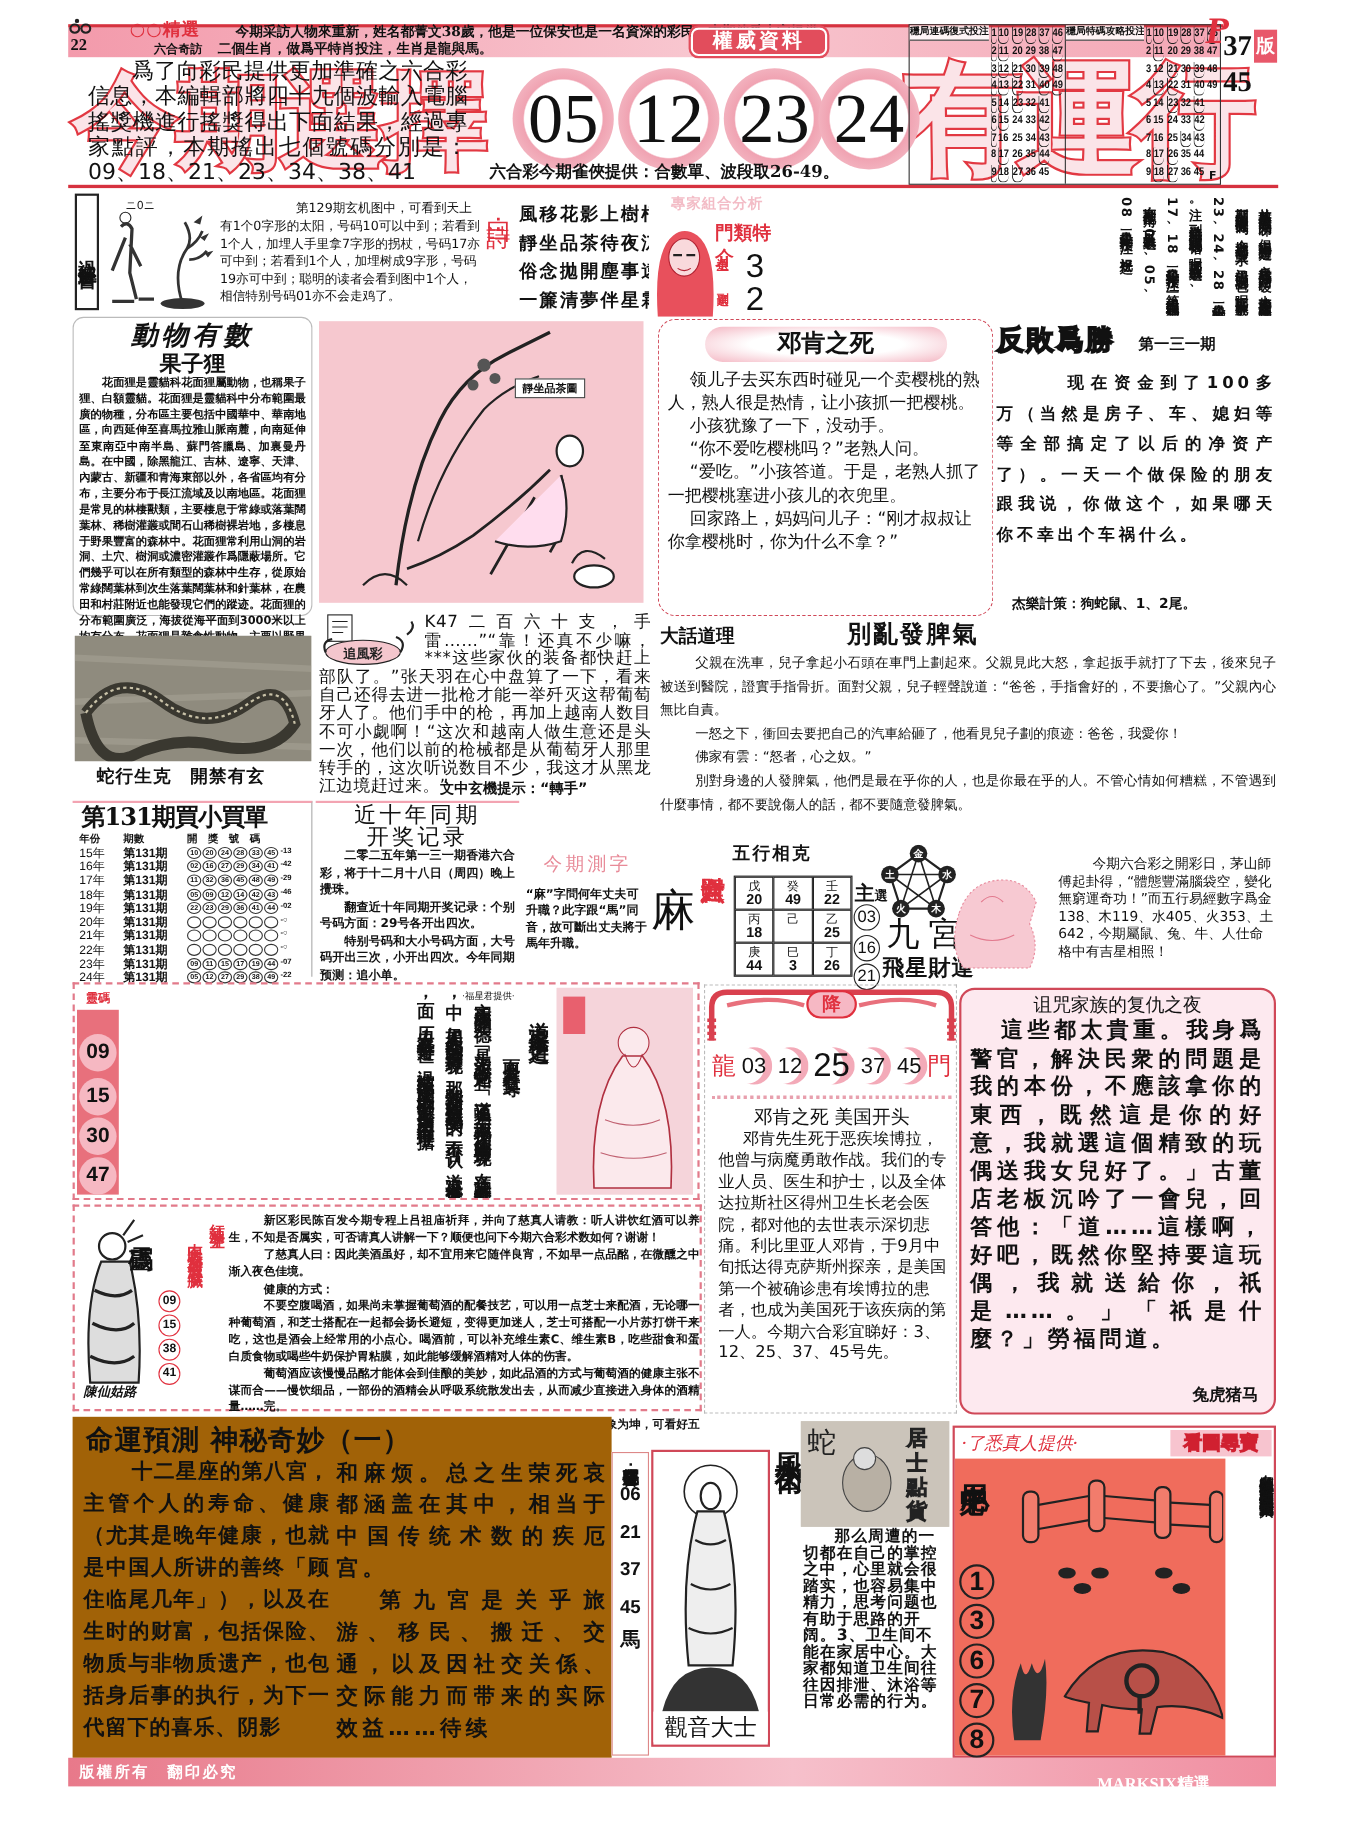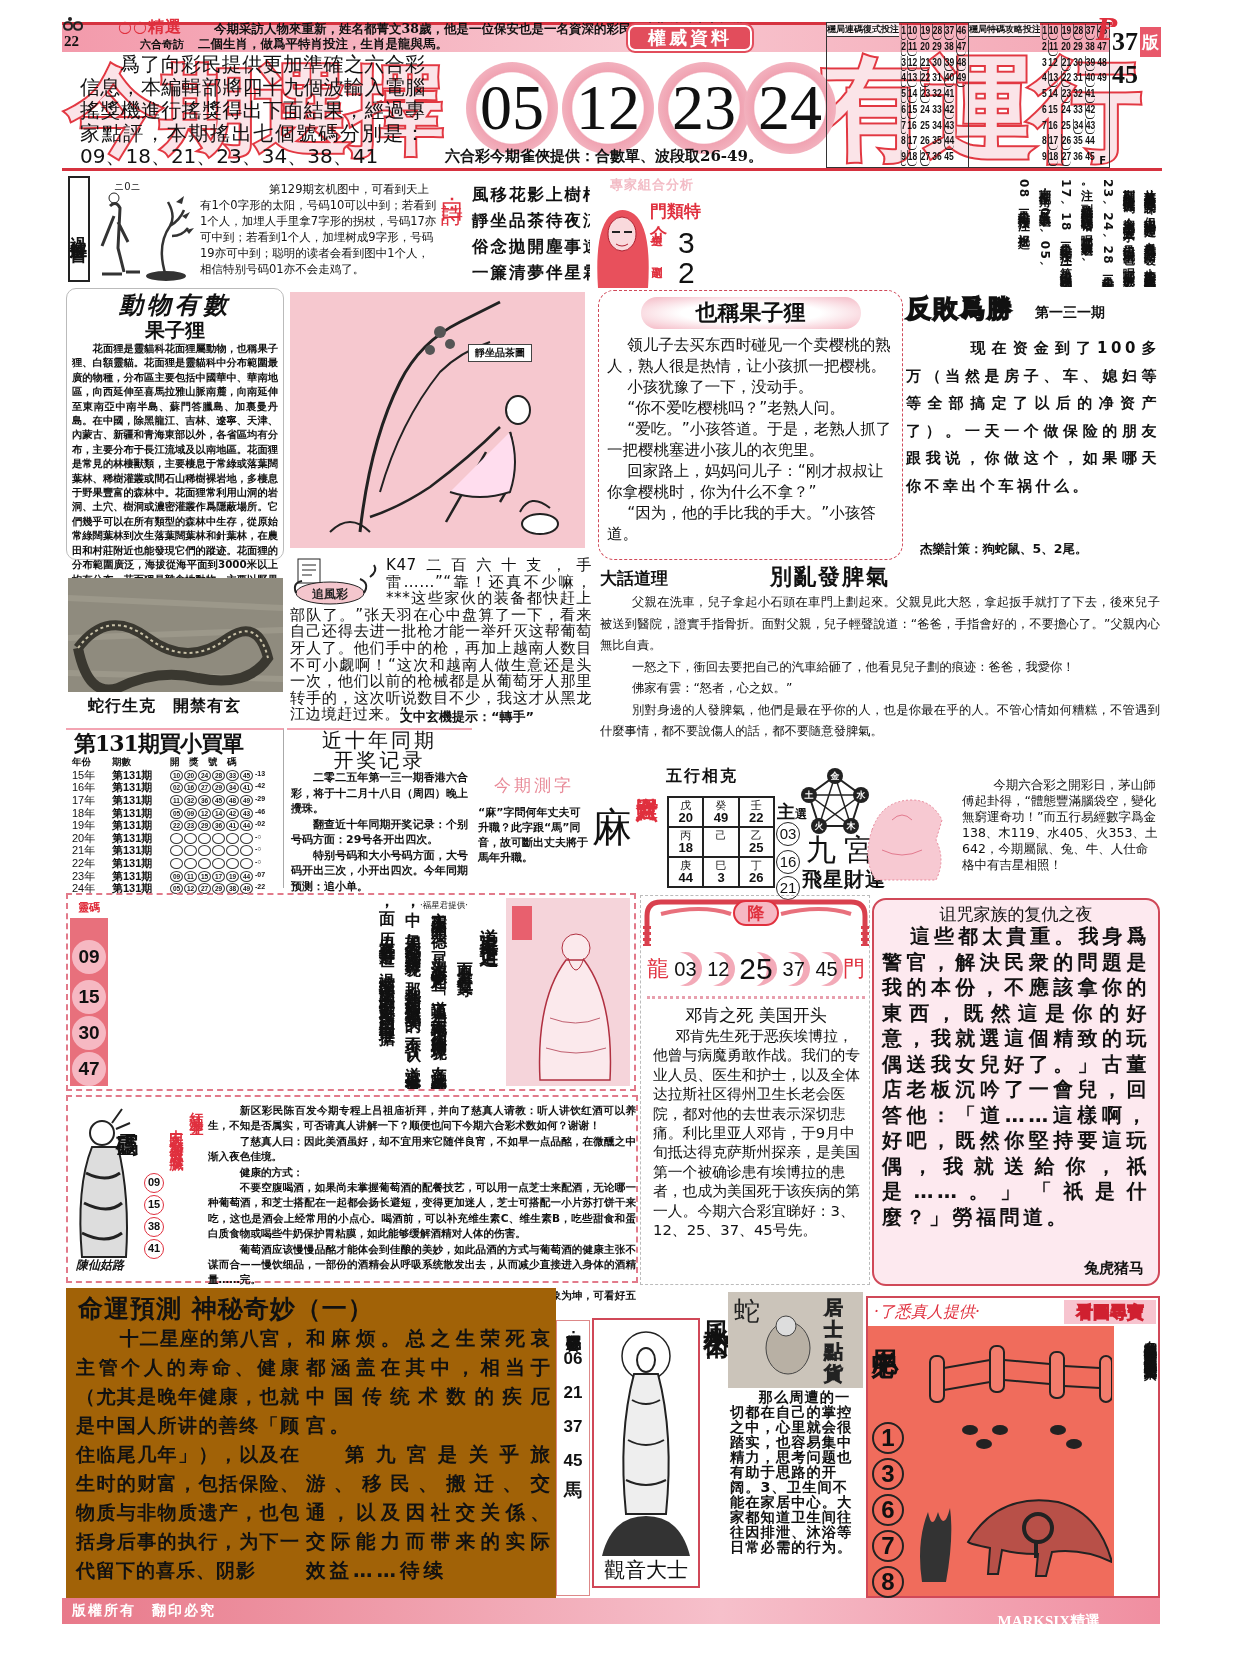--- a/index.html
+++ b/index.html
@@ -377,34 +377,33 @@
         <circle cx="140" cy="58" r="5" fill="#555"></circle>
       <ellipse cx="228" cy="118" rx="12" ry="14" fill="#fff" stroke="#222" stroke-width="2"></ellipse>
       <path d="M210 135 q-30 30 -70 60 q-30 20 -60 30 M220 140 q10 40 -10 70 M196 160 l-40 70" stroke="#222" stroke-width="2.5" fill="none"></path>
       <path d="M160 200 q30 10 60 0 q10 -30 0 -60" stroke="#222" stroke-width="2" fill="#fde"></path>
       <path d="M40 240 q20-20 40 0 M230 220 q10-20 30-4" stroke="#222" stroke-width="2" fill="none"></path>
       <ellipse cx="250" cy="232" rx="18" ry="10" fill="#fff" stroke="#222" stroke-width="2"></ellipse>
     </svg>
     <div class="abs illus-label">靜坐品茶圖</div>
   </div>
   <div class="abs cherry">
-    <div class="cherry-title">也稱果子狸</div>
+    <div class="cherry-title">邓肯之死</div>
     <p>领儿子去买东西时碰见一个卖樱桃的熟人，熟人很是热情，让小孩抓一把樱桃。</p>
     <p>小孩犹豫了一下，没动手。</p>
     <p>“你不爱吃樱桃吗？”老熟人问。</p>
     <p>“爱吃。”小孩答道。于是，老熟人抓了一把樱桃塞进小孩儿的衣兜里。</p>
     <p>回家路上，妈妈问儿子：“刚才叔叔让你拿樱桃时，你为什么不拿？”</p>
-    <p>“因为，他的手比我的手大。”小孩答道。</p>
   </div>
   <div class="abs turn">
     <span class="turn-title">反敗爲勝</span>
     <span class="turn-issue">第一三一期</span>
     <div class="turn-text">现在资金到了100多万（当然是房子、车、媳妇等等全部搞定了以后的净资产了）。一天一个做保险的朋友跟我说，你做这个，如果哪天你不幸出个车祸什么。</div>
   </div>
-  <div class="abs turn-tip">杰樂計策：狗蛇鼠、5、2尾。</div>
+  <div class="abs turn-tip">杰樂計策：狗蛇鼠、1、2尾。</div>
 
   <svg class="abs snake-photo" viewBox="0 0 215 114">
     <rect width="215" height="114" fill="#8f8b7e"></rect>
     <path d="M0 20 l215 10 M0 60 l215 -8 M0 95 l215 6" stroke="#a9a597" stroke-width="6" opacity=".5"></path>
     <path d="M10 70 q30-40 70-10 q40 30 80 0 q30-20 40 20 q-20 30 -70 20 q-40 -10 -80 10 q-30 10 -40 -40" stroke="#3a3830" stroke-width="10" fill="none"></path>
     <path d="M10 70 q30-40 70-10 q40 30 80 0 q30-20 40 20" stroke="#c9c2a8" stroke-width="2" stroke-dasharray="3 3" fill="none"></path>
   </svg>
   <div class="abs snake-cap">蛇行生克　開禁有玄</div>
   <div class="abs novel">
     <svg class="novel-icon" viewBox="0 0 92 48">

